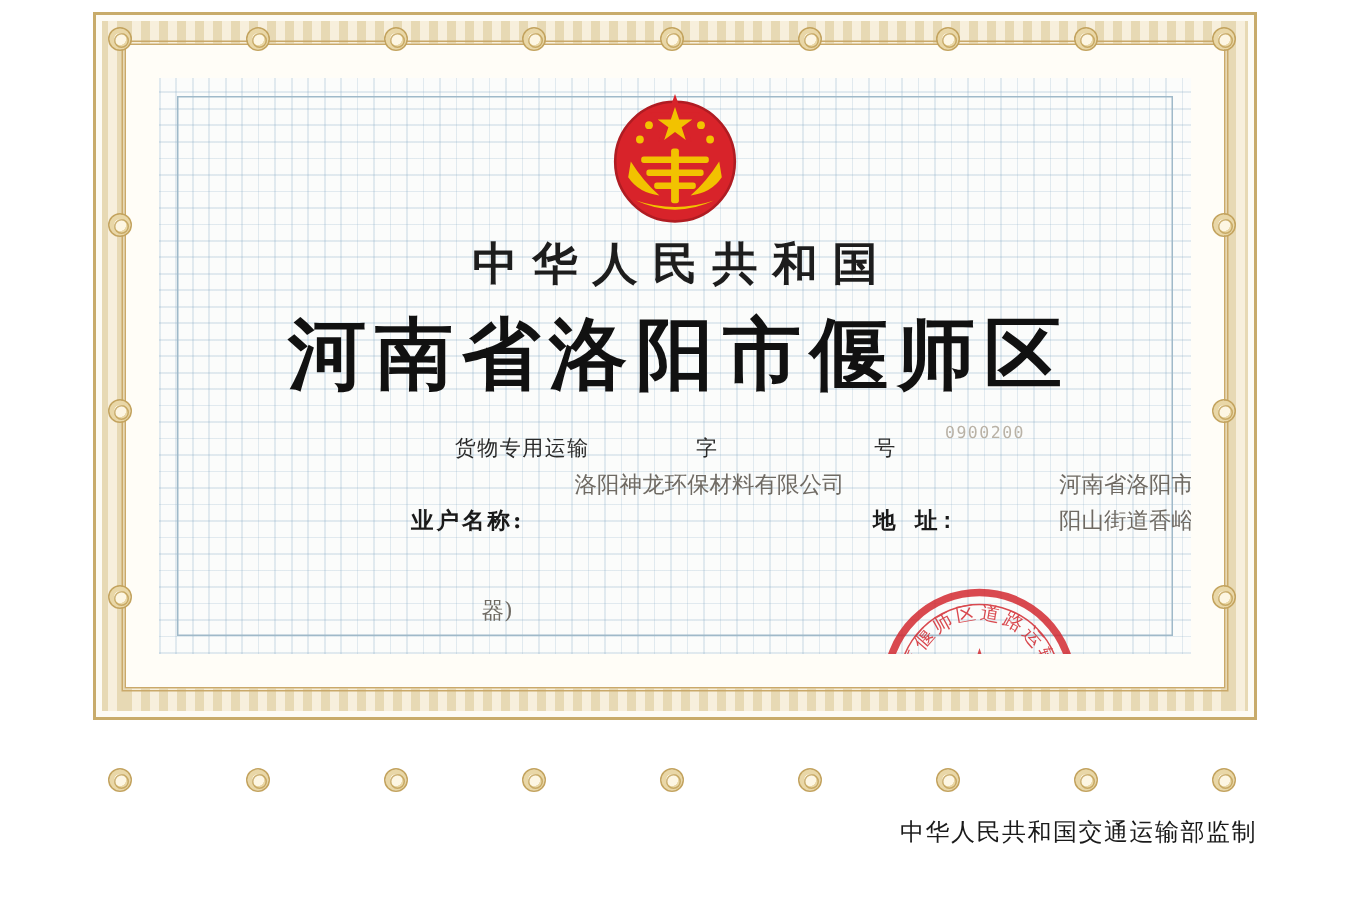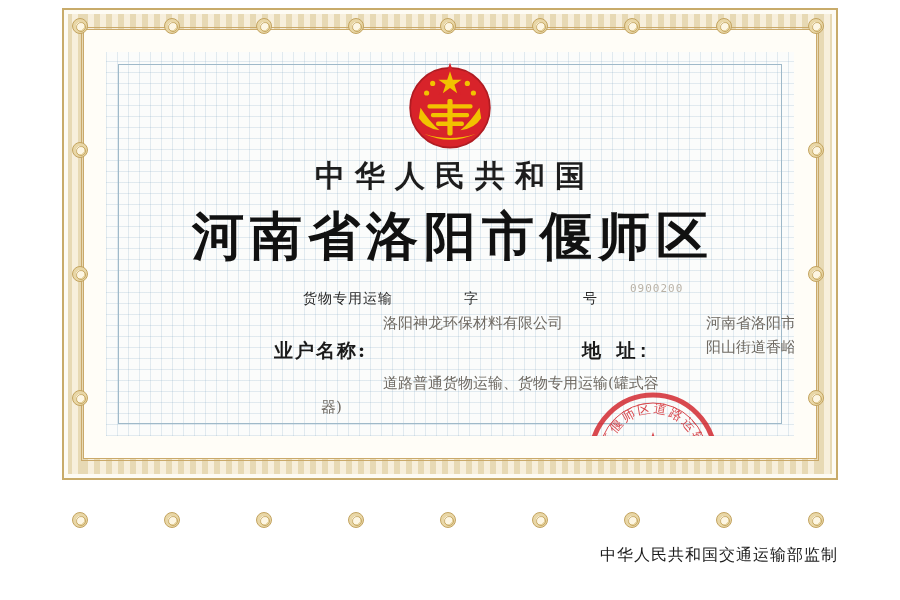--- a/index.html
+++ b/index.html
@@ -193,21 +193,21 @@
   .val-addr1   { left: 600px; top: 262px; }
   .val-addr2   { left: 600px; top: 286px; }
   .val-scope1  { left: 277px; top: 322px; }
   .val-scope2  { left: 215px; top: 346px; }
 
   
   .label {
     position: absolute;
     font-family: "DejaVu Serif", serif;
     font-weight: bold;
-    font-size: 19px;
+    font-size: 15px;
     color: #1a1a1a;
     letter-spacing: 2px;
   }
   .lbl-company { left: 168px; top: 286px; }
   .lbl-address { left: 476px; top: 286px; font-family: Liberation Mono, monospace; }
   .lbl-scope   { left: 155px; top: 345px; }
 
   
   .seal {
     position: absolute;
@@ -301,21 +301,20 @@
         <span class="prefix">货物专用运输</span>
         <span class="gap-zi"></span>
         <span>字</span>
         <span class="gap-hao"></span>
         <span>号</span>
       </div>
 
       <div class="val val-company">洛阳神龙环保材料有限公司</div>
       <div class="val val-addr1">河南省洛阳市偃师区</div>
       <div class="val val-addr2">阳山街道香峪村1组</div>
-      <div class="val val-scope1">道路普通货物运输、货物专用运输(罐式容</div>
       <div class="val val-scope2">器)</div>
 
       <div class="label lbl-company">业户名称:</div>
       <div class="label lbl-address">地  址:</div>
 
       <svg class="seal" viewBox="0 0 150 150">
         <circle cx="75" cy="75" r="62" fill="none" stroke="#d2232a" stroke-width="5"></circle>
         <circle cx="75" cy="75" r="54" fill="none" stroke="#d2232a" stroke-width="1"></circle>
         <path id="sealTop" d="M75,75 m-44,0 a44,44 0 1,1 88,0" fill="none"></path>
         <path id="sealBottom" d="M75,75 m-36,14 a38,38 0 0,0 72,0" fill="none"></path>

